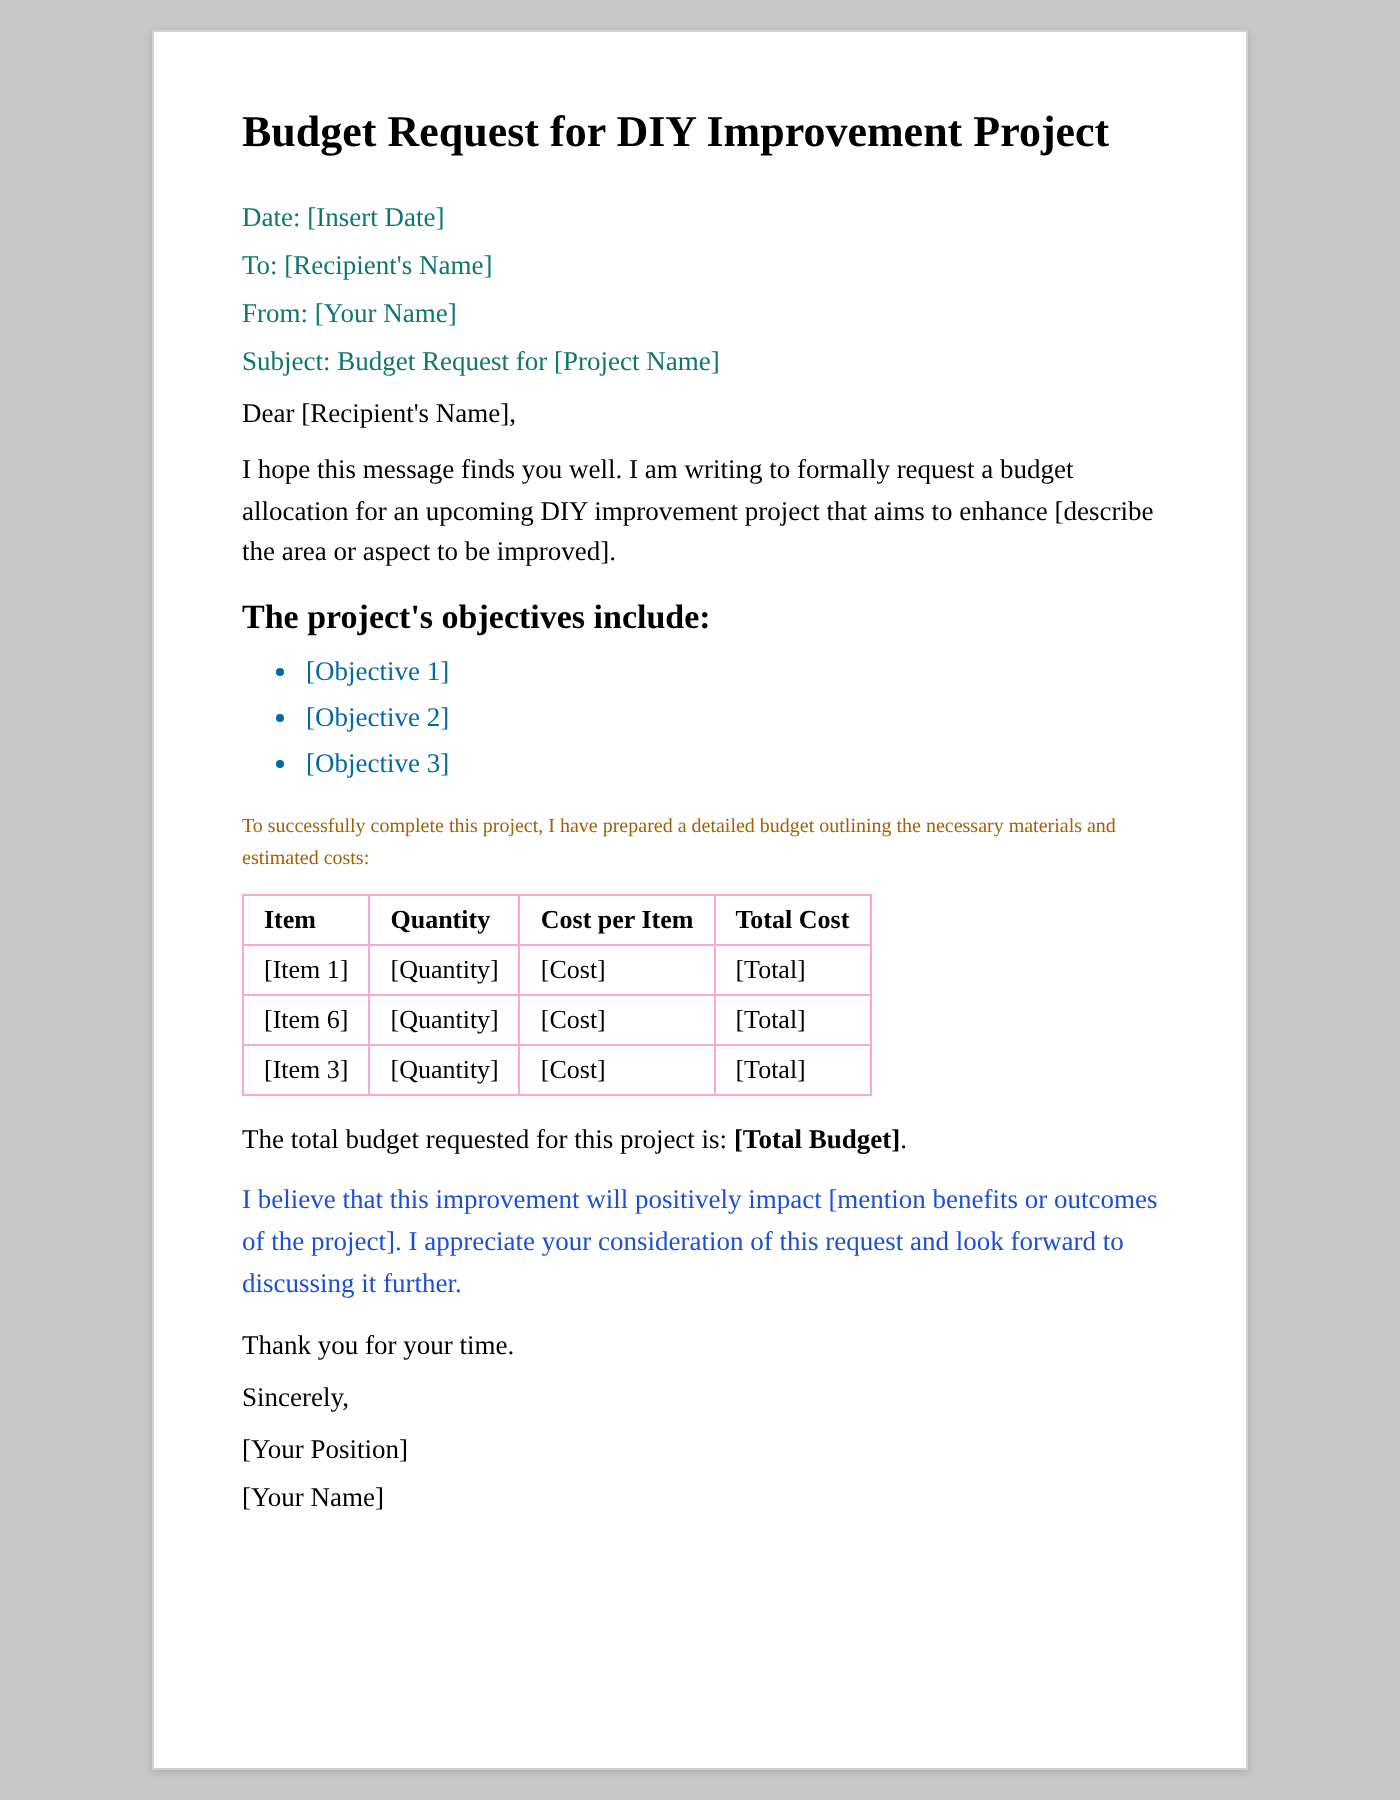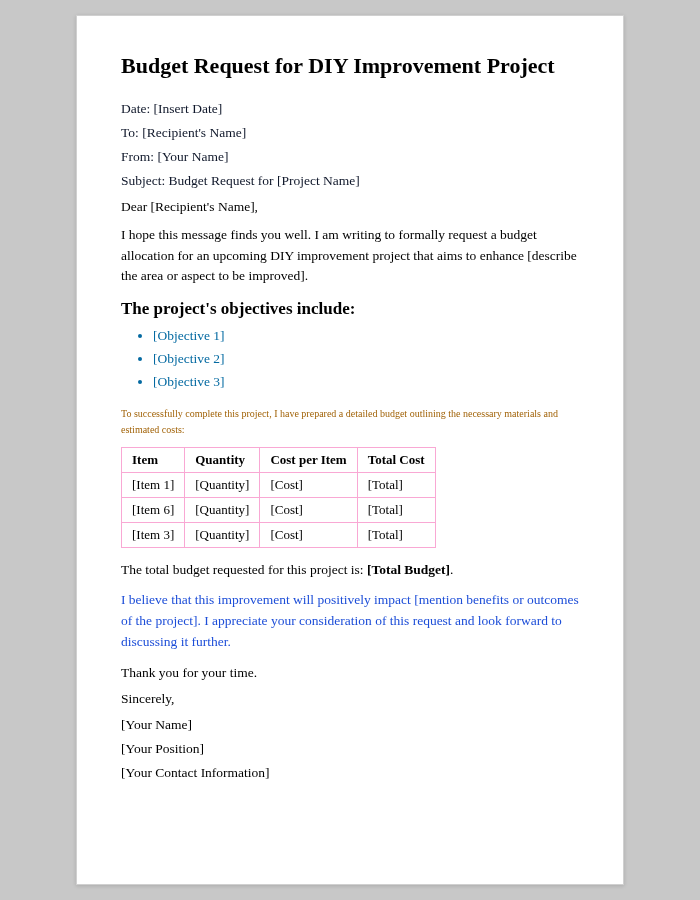--- a/index.html
+++ b/index.html
@@ -31,21 +31,21 @@
       font-size: 22px;
       font-weight: bold;
       line-height: 1.3;
       margin-bottom: 20px;
       color: #000;
     }
 
     .meta-line {
       font-size: 13.5px;
       margin-bottom: 8px;
-      color: #0f172a;
+      color: #0f766e;
     }
 
     .salutation {
       font-size: 13.5px;
       margin-top: 10px;
       margin-bottom: 10px;
       color: #000;
     }
 
     .body-paragraph {
@@ -195,17 +195,16 @@
   <p class="total-line">
     <span>The total budget requested for this project is: </span><strong>[Total Budget]</strong><span>.</span>
   </p>
 
   <p class="closing-paragraph">I believe that this improvement will positively impact [mention benefits or outcomes of the project]. I appreciate your consideration of this request and look forward to discussing it further.</p>
 
   <p class="thank-you">Thank you for your time.</p>
 
   <p class="sincerely">Sincerely,</p>
 
+  <p class="signature-line">[Your Position]</p>
   <p class="signature-line">[Your Name]</p>
-  <p class="signature-line">[Your Position]</p>
-  <p class="signature-line">[Your Contact Information]</p>
 
 </div>
 
 </body></html>

